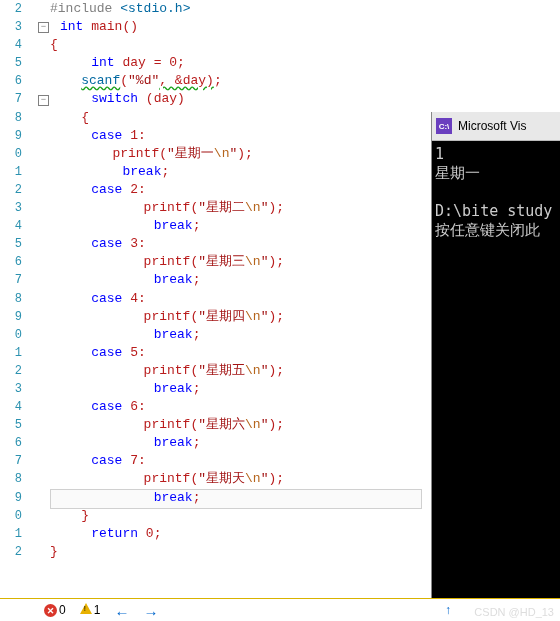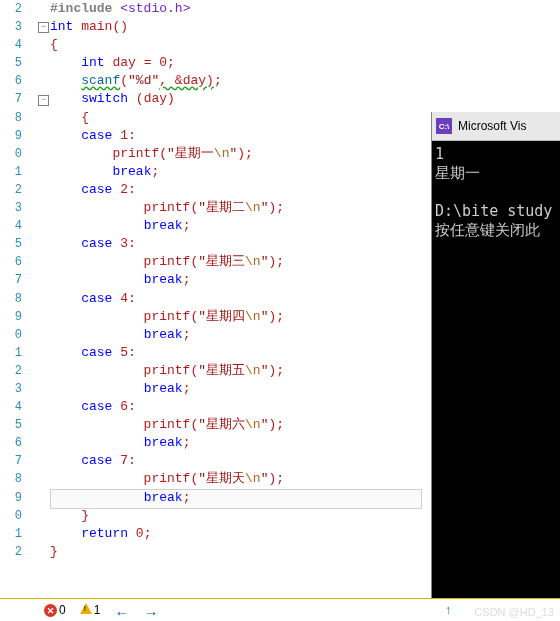--- a/index.html
+++ b/index.html
@@ -4,23 +4,23 @@
 <style>
   html,body{margin:0;padding:0;font-family:Consolas,'Courier New',monospace;font-size:13px;background:#fff;overflow:hidden;}
   .stage{position:relative;width:560px;height:621px;}
   .gutter{position:absolute;left:0;top:0;width:22px;height:600px;color:#2b91af;text-align:right;padding-right:2px;line-height:18.1px;font-size:12px;}
   .gutter div{height:18.1px;}
   .fold{position:absolute;left:36px;top:0;width:14px;height:600px;}
   .fold .box{position:absolute;left:2px;width:9px;height:9px;border:1px solid #808080;background:#fff;font-size:9px;line-height:8px;text-align:center;color:#808080;}
   .fold .box.minus::before{content:"−";}
   .code{position:absolute;left:50px;top:0;right:0;line-height:18.1px;white-space:pre;}
   .code .ln{height:18.1px;}
-  .kw{color:#0000ff;}
-  .pp{color:#808080;font-weight:bold;}
-  .inc{color:#6d28d9;}
+  .kw{color:#0000ff;margin-left:10px;}
+  .pp{color:#808080;}
+  .inc{color:#0369a1;}
   .str{color:#a31515;}
   .esc{color:#b5651d;}
   .green{color:#0369a1;}
   .punc{color:#b91c1c;}
   .wavy{text-decoration-line:underline;text-decoration-style:wavy;text-decoration-color:#18a018;}
   .sel{position:absolute;left:50px;width:370px;height:18.1px;border:1px solid #d0d0d0;background:#fafafa;z-index:0;}
   .code .ln{position:relative;z-index:1;}
   
   .console{position:absolute;right:0;top:112px;width:128px;height:490px;background:#000;border-left:1px solid #888;}
   .titlebar{height:28px;background:#e8e8e8;display:flex;align-items:center;padding:0 4px;gap:6px;font-family:"Segoe UI",sans-serif;font-size:12px;color:#000;border-bottom:1px solid #bbb;}

